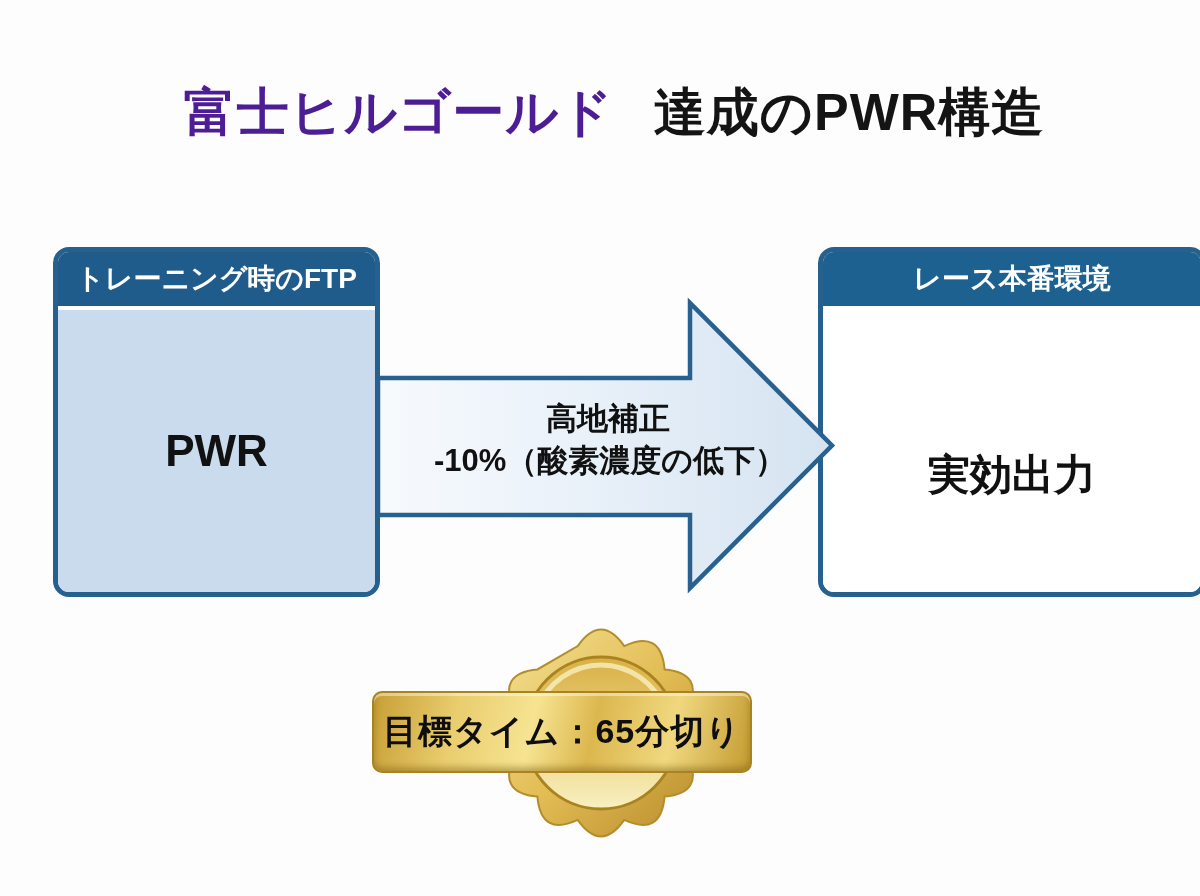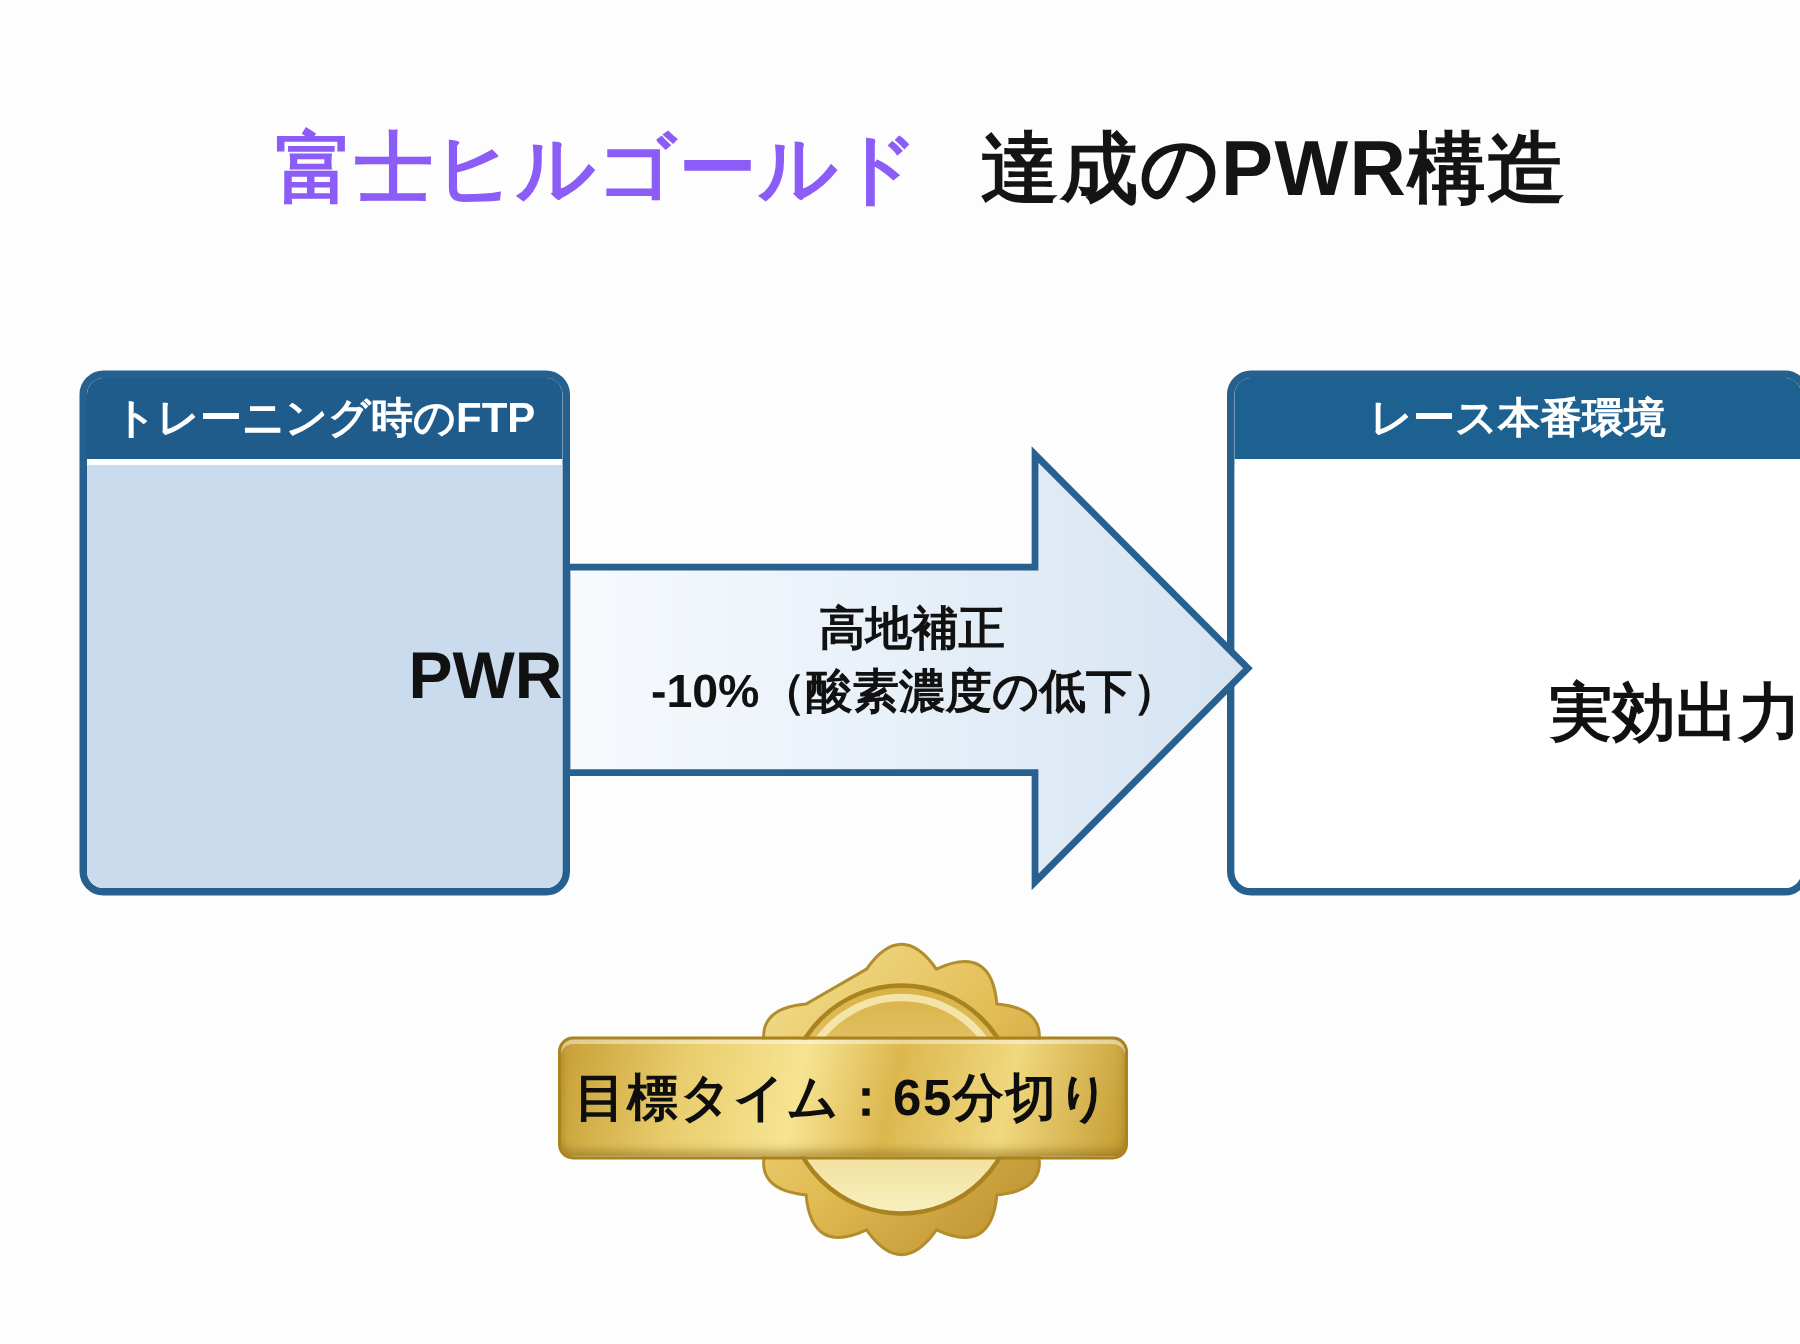--- a/index.html
+++ b/index.html
@@ -15,21 +15,21 @@
   
   .title {
     position: absolute;
     top: 78px; left: 0; width: 100%;
     text-align: center;
     font-size: 52px;
     font-weight: bold;
     letter-spacing: 1px;
     white-space: nowrap;
   }
-  .title .gold { color: #8b5cf6; margin-left: 28px; }
+  .title .gold { color: #4c1d95; margin-left: 28px; }
   .title .dark { color: #141414; margin-left: 40px; }
 
   
   .card {
     position: absolute;
     top: 247px;
     height: 350px;
     border: 5px solid #25608f;
     border-radius: 16px;
     overflow: hidden;
@@ -52,21 +52,21 @@
     align-items: center;
     justify-content: center;
     white-space: nowrap;
   }
   .card-right .card-header { background: #1d6191; }
 
   .card-body {
     flex: 1 1 auto;
     display: flex;
     flex-direction: column;
-    align-items: flex-end;
+    align-items: center;
     justify-content: center;
     gap: 6px;
   }
   .card-left .card-body { background: #c9dbed; }
   .card-right .card-body { background: #ffffff; }
 
   .metric-label { font-size: 44px; font-weight: bold; line-height: 1.05; }
   .metric-value { font-size: 52px; font-weight: bold; line-height: 1.05; }
   .card-right .metric-label { font-size: 42px; margin-top: 48px; }
   .card-right .metric-value { font-size: 54px; }

